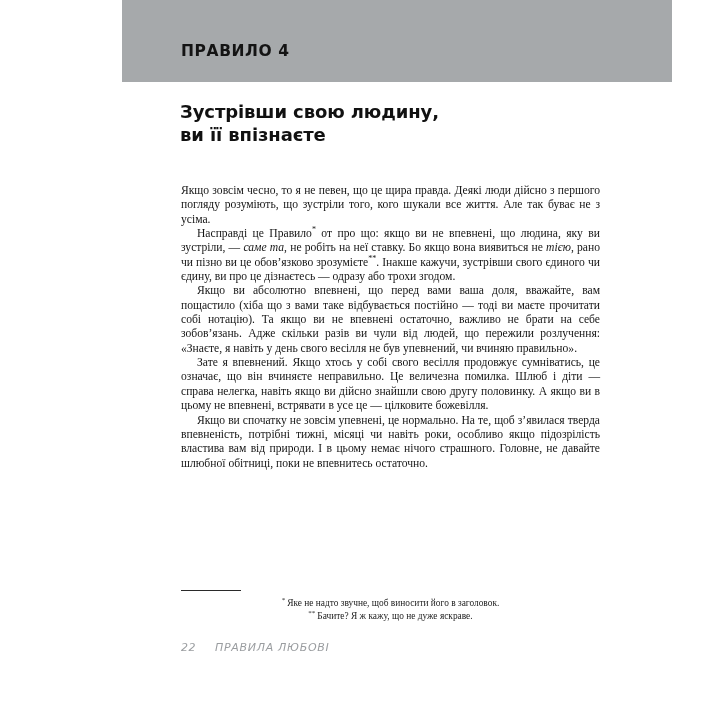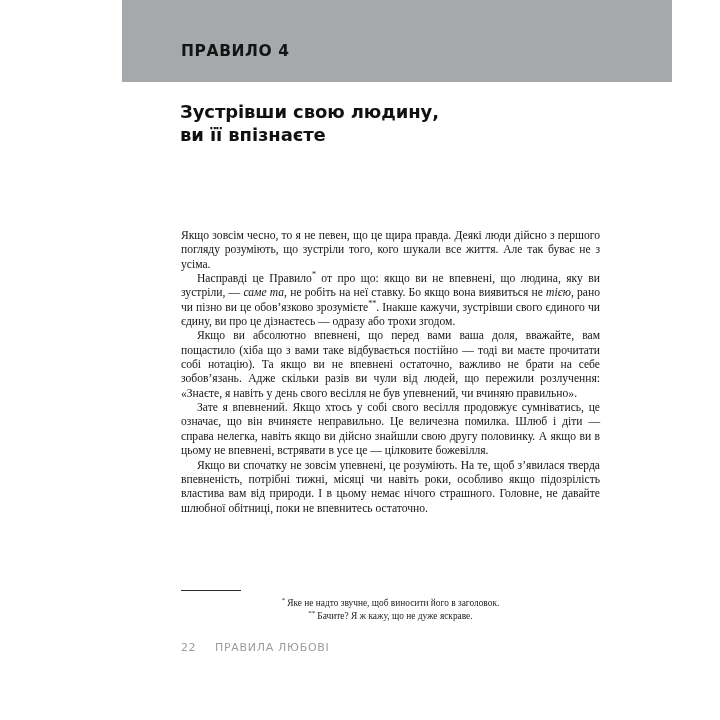--- a/index.html
+++ b/index.html
@@ -72,21 +72,20 @@
     text-justify: inter-word;
     color: #151515;
     hyphens: manual;
   }
   .body-copy p {
     margin: 0;
     text-indent: 16px;
   }
   .body-copy p.first {
     text-indent: 0;
-    margin-top: 45px;
   }
   .body-copy i { font-style: italic; }
   sup.fn {
     font-size: 8px;
     vertical-align: super;
     line-height: 0;
   }
 
   
   .footnotes {
@@ -118,20 +117,21 @@
 
   
   .page-footer {
     position: absolute;
     left: 181px;
     top: 641px;
     display: flex;
     align-items: baseline;
     font-family: "DejaVu Sans", sans-serif;
     color: #9a9da0;
+    font-style: italic;
   }
   .page-number {
     font-size: 11px;
     letter-spacing: 0.5px;
     width: 34px;
   }
   .book-title {
     font-size: 11px;
     letter-spacing: 0.7px;
   }
@@ -153,21 +153,21 @@
   <div class="body-copy">
 
     <p class="first"><span>Якщо зовсім чесно, то я не певен, що це щира правда. Деякі люди дійсно з першого погляду розуміють, що зустріли того, кого шукали все життя. Але так буває не з усіма.</span></p>
 
     <p><span>Насправді це Правило</span><sup class="fn">*</sup><span> от про що: якщо ви не впевнені, що людина, яку ви зустріли, — </span><i>саме та</i><span>, не робіть на неї ставку. Бо якщо вона виявиться не </span><i>тією</i><span>, рано чи пізно ви це обов’язково зрозумієте</span><sup class="fn">**</sup><span>. Інакше кажучи, зустрівши свого єдиного чи єдину, ви про це дізнаєтесь — одразу або трохи згодом.</span></p>
 
     <p><span>Якщо ви абсолютно впевнені, що перед вами ваша доля, вважайте, вам пощастило (хіба що з вами таке відбувається постійно — тоді ви маєте прочитати собі нотацію). Та якщо ви не впевнені остаточно, важливо не брати на себе зобов’язань. Адже скільки разів ви чули від людей, що пережили розлучення: «Знаєте, я навіть у день свого весілля не був упевнений, чи вчиняю правильно».</span></p>
 
     <p><span>Зате я впевнений. Якщо хтось у собі свого весілля продовжує сумніватись, це означає, що він вчиняєте неправильно. Це величезна помилка. Шлюб і діти — справа нелегка, навіть якщо ви дійсно знайшли свою другу половинку. А якщо ви в цьому не впевнені, встрявати в усе це — цілковите божевілля.</span></p>
 
-    <p><span>Якщо ви спочатку не зовсім упевнені, це розуміють. На те, щоб з’явилася тверда впевненість, потрібні тижні, місяці чи навіть роки, особливо якщо підозрілість властива вам від природи. І в цьому немає нічого страшного. Головне, не давайте шлюбної обітниці, поки не впевнитесь остаточно.</span></p>
+    <p><span>Якщо ви спочатку не зовсім упевнені, це нормально. На те, щоб з’явилася тверда впевненість, потрібні тижні, місяці чи навіть роки, особливо якщо підозрілість властива вам від природи. І в цьому немає нічого страшного. Головне, не давайте шлюбної обітниці, поки не впевнитесь остаточно.</span></p>
 
   </div>
 
   <div class="footnotes">
     <div class="footnote-rule"></div>
     <div class="footnote"><span class="marker">*</span><span>Яке не надто звучне, щоб виносити його в заголовок.</span></div>
     <div class="footnote"><span class="marker">**</span><span>Бачите? Я ж кажу, що не дуже яскраве.</span></div>
   </div>
 
   <div class="page-footer">

